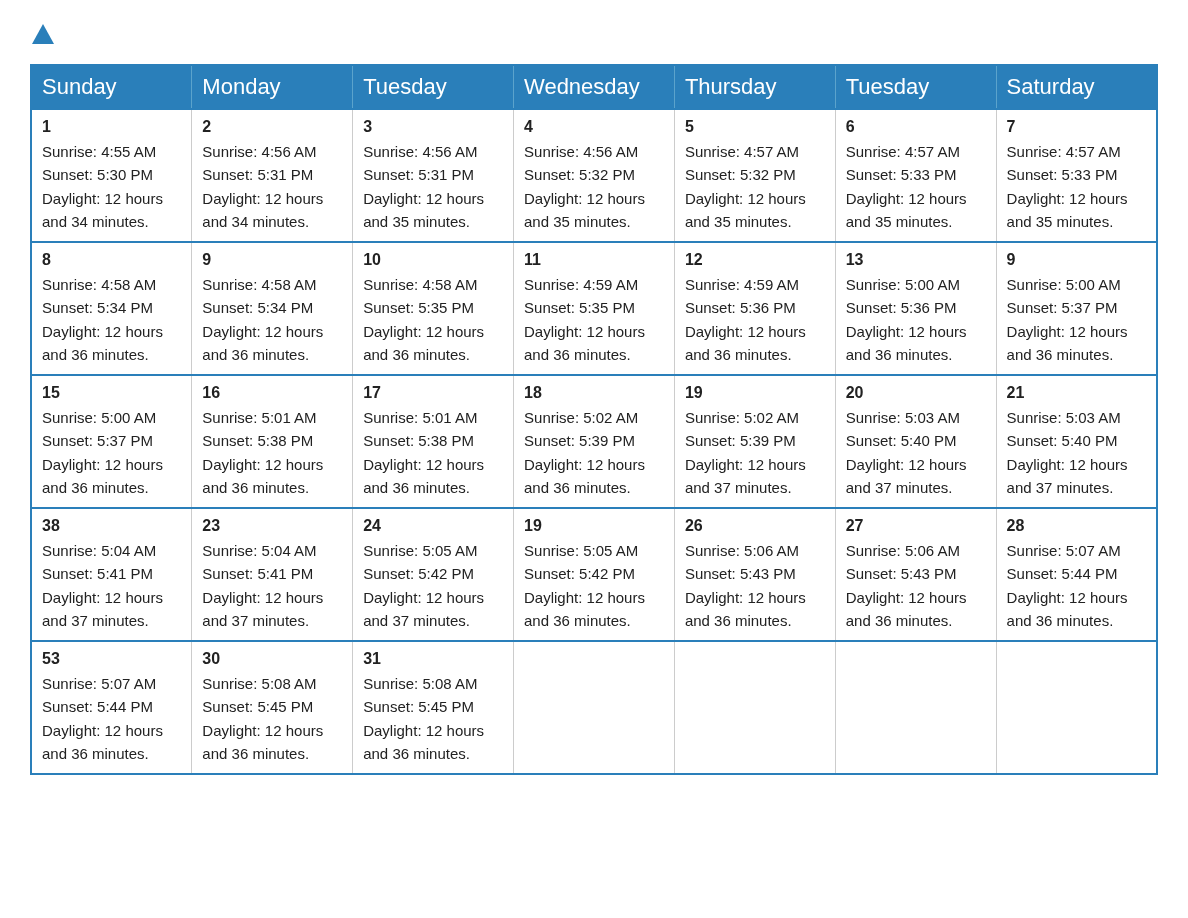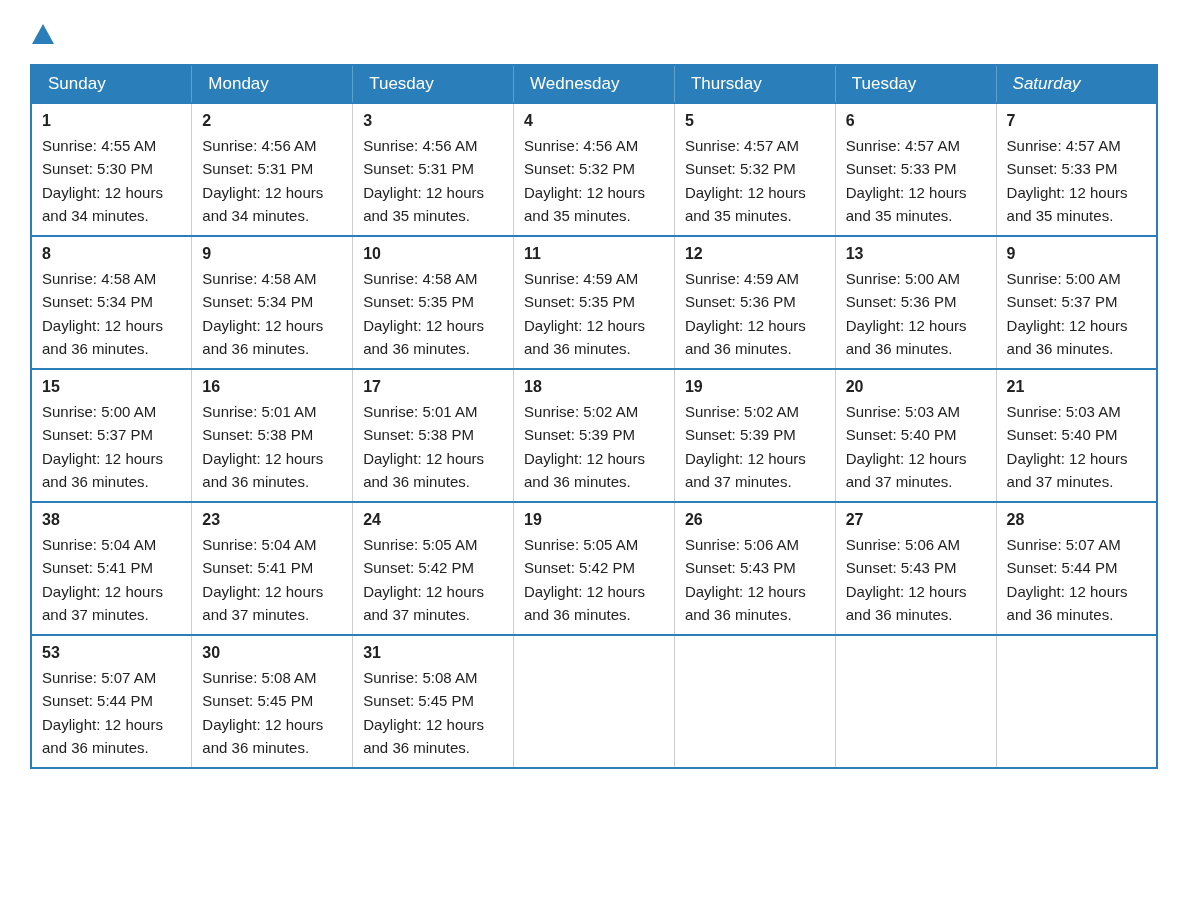--- a/index.html
+++ b/index.html
@@ -53,29 +53,28 @@
     table {
       width: 100%;
       border-collapse: collapse;
       border: 2px solid #2a7fba;
     }
     thead tr {
       background-color: #2a7fba;
     }
     thead th {
       color: #fff;
-      font-size: 17px;
+      font-size: 22px;
       font-weight: normal;
-      padding: 8px 16px;
+      padding: 8px 10px;
       text-align: left;
       border-right: 1px solid #5ba3cc;
     }
     thead th:last-child {
       border-right: none;
-      font-style: italic;
     }
     tbody tr {
       border-top: 2px solid #2a7fba;
     }
     tbody td {
       vertical-align: top;
       padding: 8px 10px;
       font-size: 14px;
       color: #222;
       border-right: 1px solid #ccc;

